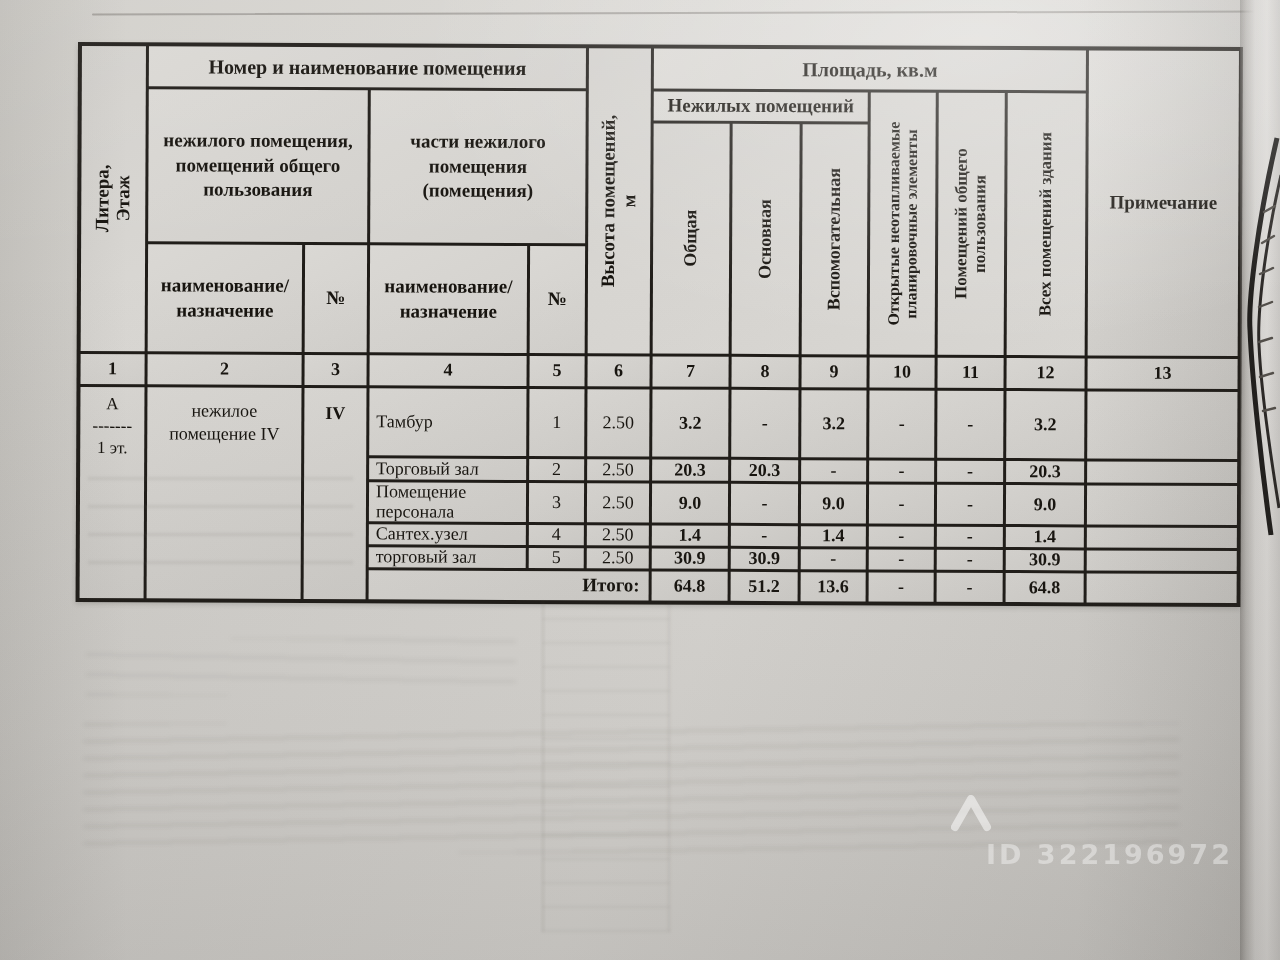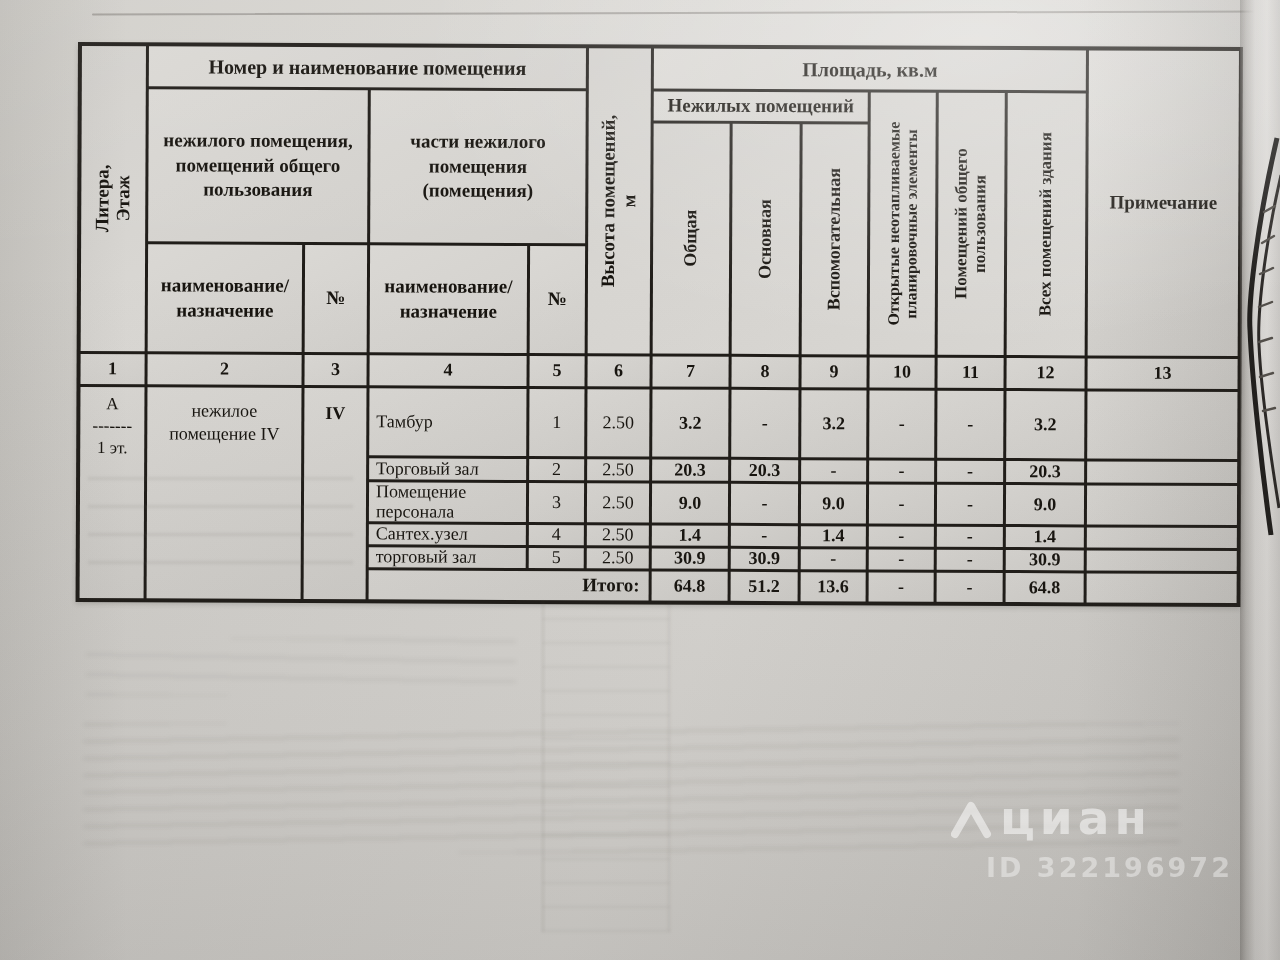--- a/index.html
+++ b/index.html
@@ -210,19 +210,18 @@
         <line x1="23" y1="411" x2="35" y2="408"></line>
       </g>
     </svg>
   </div>
 
   <div class="wm">
     <div class="wm-row">
       <svg width="42" height="42" viewBox="0 0 42 42">
         <path d="M5,37 L21,9 L37,37" fill="none" stroke="rgba(255,255,255,0.52)" stroke-width="8" stroke-linecap="round" stroke-linejoin="round"></path>
       </svg>
-      <span class="wm-brand">циан</span>
     </div>
     <div class="wm-id">ID 322196972</div>
   </div>
 
   <div class="light"></div>
 </div>
 
 </body></html>

